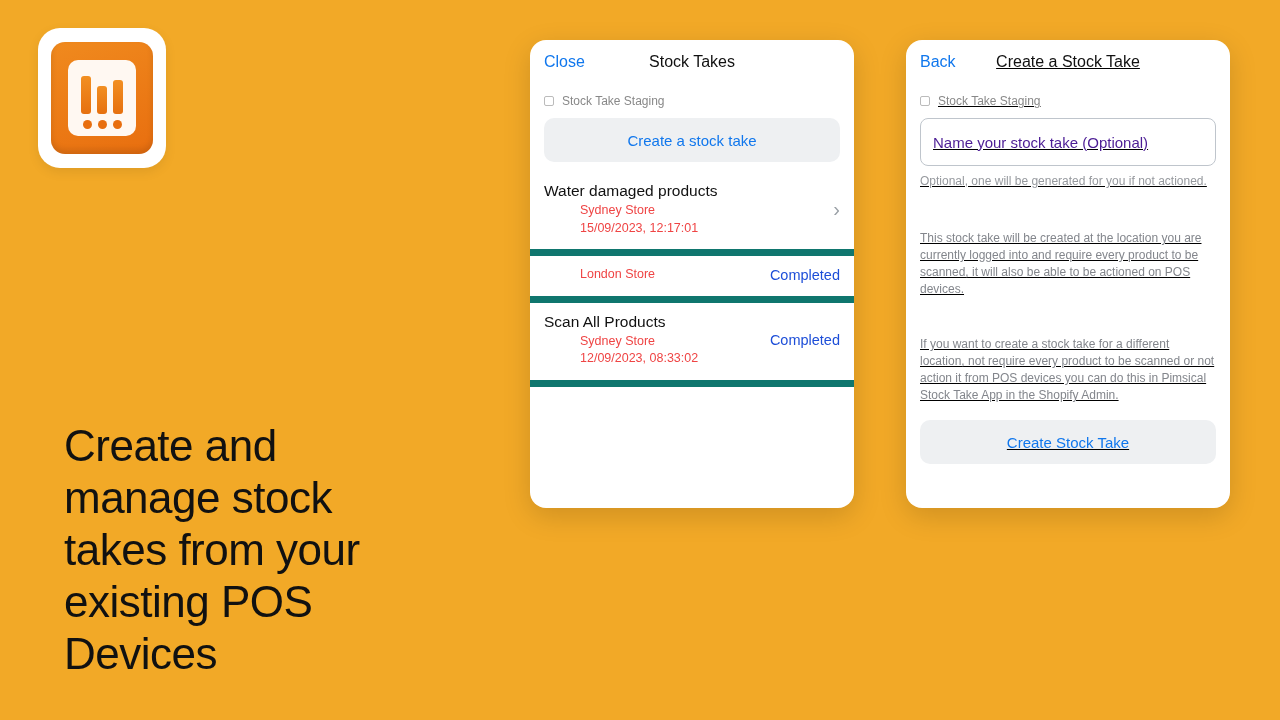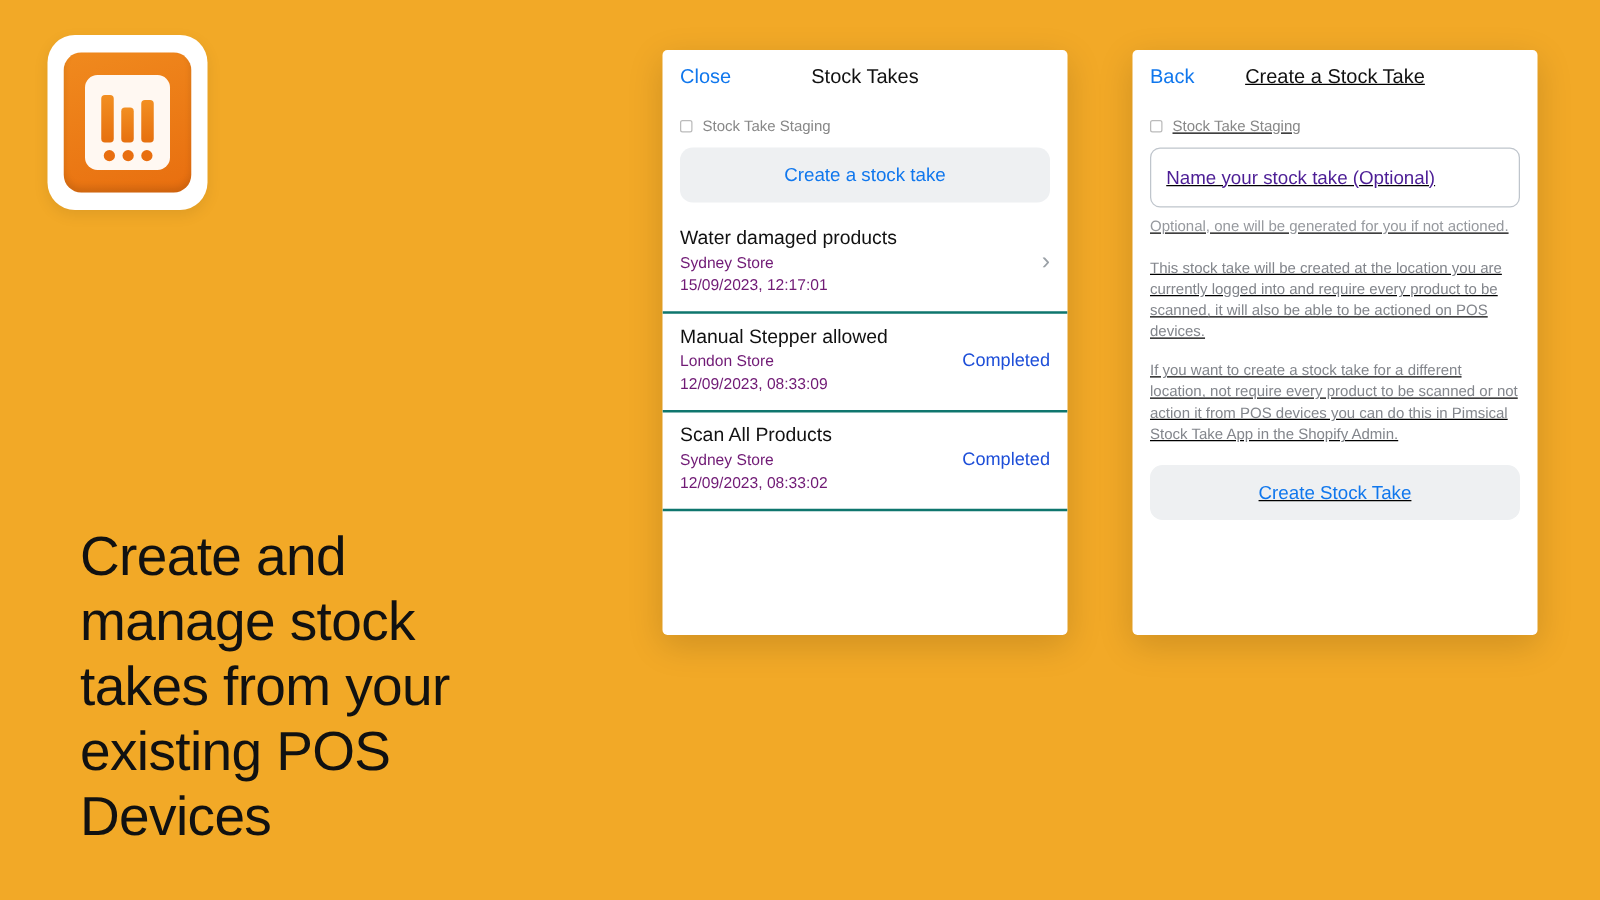--- a/index.html
+++ b/index.html
@@ -61,21 +61,21 @@
   font-weight: 500;
   letter-spacing: -0.5px;
   color: #111;
 }
 .phone {
   position: absolute;
   top: 40px;
   width: 324px;
   height: 468px;
   background: #fff;
-  border-radius: 4px;
+  border-radius: 16px;
   box-shadow: 0 8px 28px rgba(0,0,0,0.15);
   overflow: hidden;
   display: flex;
   flex-direction: column;
 }
 .phone.left { left: 530px; }
 .phone.right { left: 906px; text-decoration: underline; }
 .nav {
   height: 44px;
   display: flex;
@@ -96,27 +96,27 @@
 .big-btn {
   margin: 4px 14px 10px;
   background:#eef0f2;
   border-radius:10px;
   height:44px;
   display:flex;align-items:center;justify-content:center;
   color:#1077ed;font-size:15px;
 }
 .list-item {
   padding: 10px 14px 12px;
-  border-bottom:2px solid #0f766e;
+  border-bottom:7px solid #0f766e;
   display:flex; align-items:center;
   position:relative;
 }
 .list-item .info { flex:1; }
 .list-item .title { font-size:15.5px; color:#111; margin-bottom:2px;}
-.list-item .sub { font-size:12.5px; color:#701a75; line-height:1.4;}
+.list-item .sub { font-size:12.5px; color:#ef4444; line-height:1.4;margin-left:36px;}
 .list-item .status { font-size:14.5px; color:#1d4ed8; margin-left:8px;}
 .chevron { color:#9aa0a6; font-size:20px; margin-left:6px; }
 .name-input {
   margin: 4px 14px 8px;
   border:1.5px solid #bfc5cc;
   border-radius:8px;
   height:48px;
   display:flex;align-items:center;
   padding:0 12px;
   font-size:15px;
@@ -125,20 +125,21 @@
 .hint {
   padding: 0 14px 14px;
   font-size:12px;
   color:#96999e;
 }
 .para {
   padding: 4px 14px 10px;
   font-size:12px;
   color:#83868c;
   line-height:1.42;
+  margin-top:24px;
 }
 </style>
 </head>
 <body>
 
 <div class="logo">
   <div class="logo-inner">
     <div class="logo-chart">
       <div class="logo-bars">
         <div class="logo-bar b1"></div>
@@ -171,23 +172,21 @@
     <div class="info">
       <div class="title">Water damaged products</div>
       <div class="sub">Sydney Store</div>
       <div class="sub">15/09/2023, 12:17:01</div>
     </div>
     <span class="chevron">›</span>
   </div>
 
   <div class="list-item">
     <div class="info">
-      <div class="title">Manual Stepper allowed</div>
       <div class="sub">London Store</div>
-      <div class="sub">12/09/2023, 08:33:09</div>
     </div>
     <span class="status">Completed</span>
   </div>
 
   <div class="list-item">
     <div class="info">
       <div class="title">Scan All Products</div>
       <div class="sub">Sydney Store</div>
       <div class="sub">12/09/2023, 08:33:02</div>
     </div>

